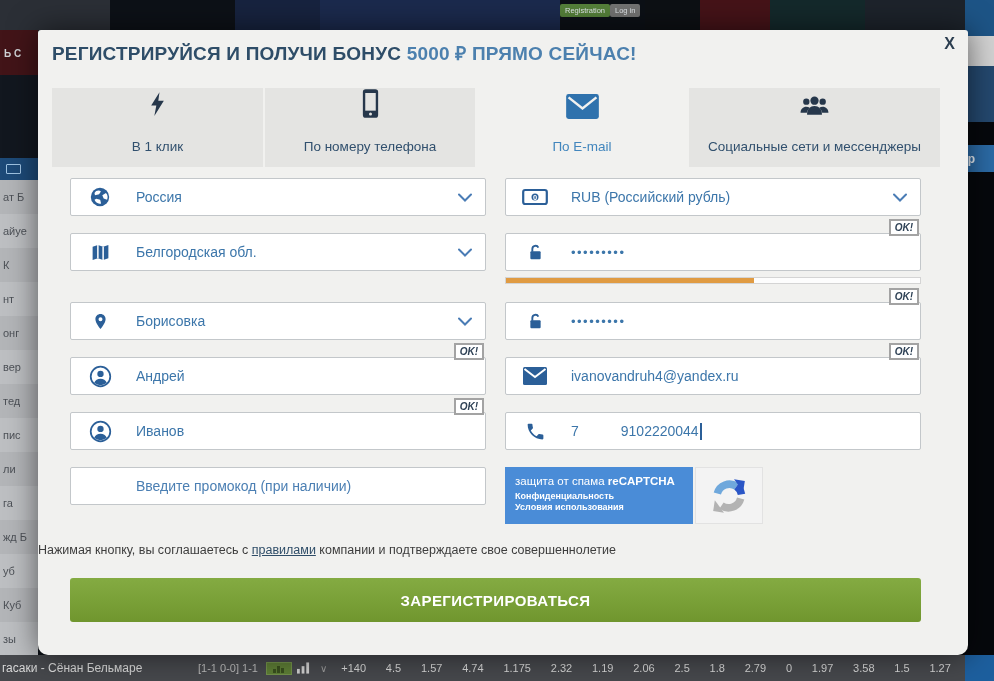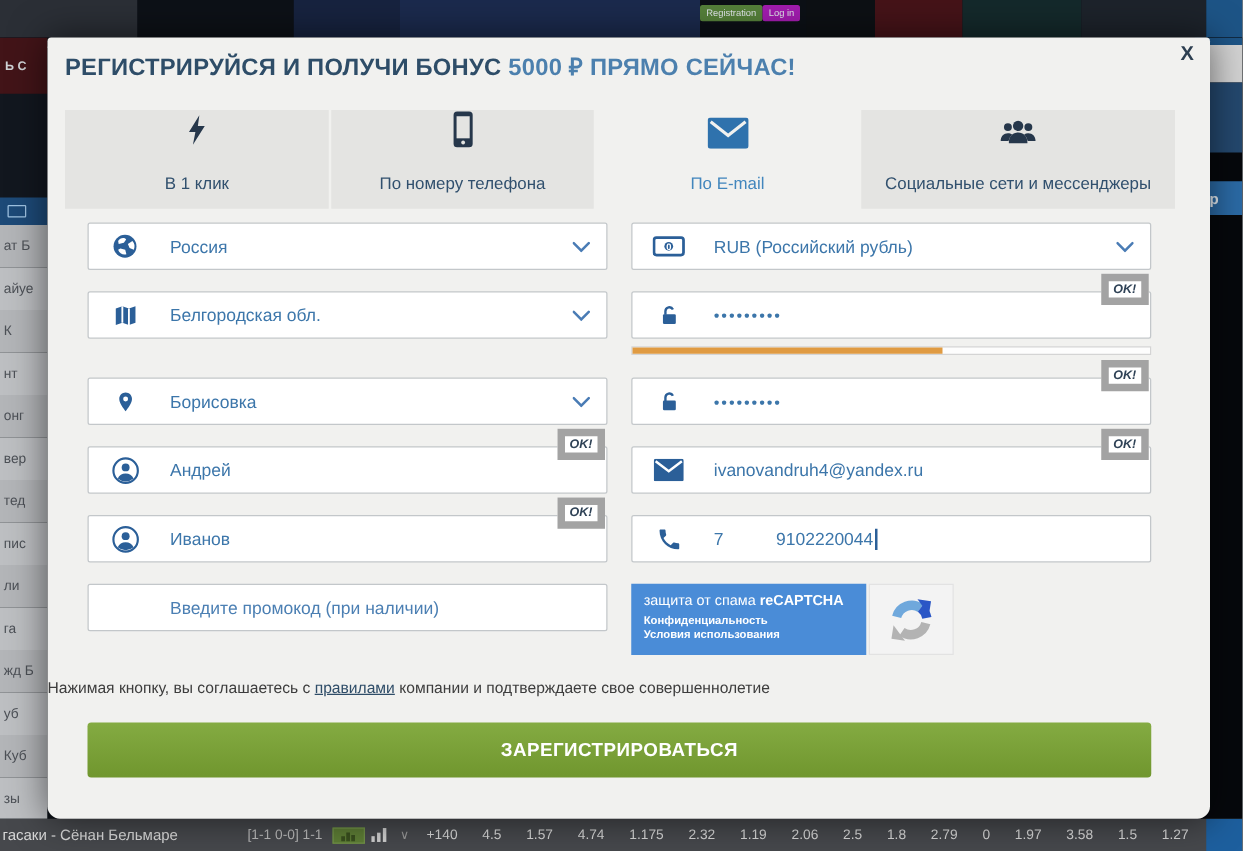--- a/index.html
+++ b/index.html
@@ -8,21 +8,21 @@
     background:#0d1117;font-family:"Liberation Sans",sans-serif;
     -webkit-font-smoothing:antialiased;
   }
   
   .bg-top{position:absolute;left:0;top:0;width:994px;height:30px;display:flex;}
   .bg-top .blk{height:30px;}
   .brand-frag{position:absolute;left:6px;top:13px;color:#b9bcc0;font-size:11px;font-weight:bold;letter-spacing:1px;margin-top:16px;}
   .mini-btn{position:absolute;top:4px;height:13px;border-radius:2px;color:#dfe4e8;font-size:7.5px;
     display:flex;align-items:center;justify-content:center;padding:0 5px;cursor:pointer;}
   .mini-btn.reg{left:560px;background:#55803a;}
-  .mini-btn.log{left:610px;background:#a21caf;}
+  .mini-btn.log{left:610px;background:#737373;}
   .bg-left{position:absolute;left:0;top:30px;width:38px;height:625px;background:#12171f;overflow:hidden;}
   .bg-left .red{position:absolute;left:0;top:0;width:38px;height:45px;background:#421418;color:#cfd2d5;font-size:10px;font-weight:bold;padding:18px 0 0 4px;box-sizing:border-box;}
   .bg-left .bluebar{position:absolute;left:0;top:128px;width:38px;height:22px;background:#1d4a78;display:flex;align-items:center;}
   .bg-left .monitor{width:13px;height:8px;border:1.5px solid #9fc3e2;margin-left:6px;border-radius:1px;}
   .side-list{position:absolute;left:0;top:150px;width:38px;display:flex;flex-direction:column;}
   .side-list span{display:block;height:34px;line-height:34px;font-size:11px;color:#4d5157;background:#b3b5b8;padding-left:3px;white-space:nowrap;overflow:hidden;}
   .side-list span:nth-child(even){background:#bdbfc2;}
   .bg-right{position:absolute;left:956px;top:30px;width:38px;height:625px;background:#06080c;overflow:hidden;}
   .bg-right .gray{position:absolute;top:6px;left:0;width:38px;height:30px;background:#d2d2d2;}
   .bg-right .navy{position:absolute;top:36px;left:0;width:38px;height:56px;background:#24486e;}
@@ -51,21 +51,21 @@
   .tab.active{background:transparent;color:#4286bd;}
   .tab.active .t-icon{color:#2f72ad;}
   
   .field{position:absolute;height:38px;width:416px;background:#fff;border:1px solid #c3c7ca;border-radius:2px;
     display:flex;align-items:center;box-sizing:border-box;color:#3c76aa;font-size:14px;}
   .field .f-icon{flex:0 0 26px;margin-left:16px;color:#2b5f98;display:flex;align-items:center;justify-content:center;}
   .field .f-text{margin-left:23px;white-space:nowrap;}
   .field .dots{letter-spacing:1.5px;font-size:13px;}
   .field .chev{margin-left:auto;margin-right:13px;color:#4a7cb5;display:flex;}
   .field.no-icon .f-text{margin-left:65px;}
-  .ok-badge{position:absolute;top:-15px;right:1px;background:#fff;border:6px solid #a3a3a3;font-size:10px;
+  .ok-badge{position:absolute;top:-15px;right:1px;background:#fff;border:2px solid #a3a3a3;font-size:10px;
     font-style:italic;font-weight:bold;color:#2f4256;padding:1px 4px;line-height:11px;}
   .phone-code{margin-left:23px;}
   .phone-num{margin-left:42px;}
   .caret{display:inline-block;width:2px;height:17px;background:#2b5f98;vertical-align:middle;margin-left:1px;}
   .strength-track{position:absolute;left:467px;top:247px;width:416px;height:7px;background:#fdfdfd;border:1px solid #d4d4d4;box-sizing:border-box;}
   .strength-fill{height:100%;background:#e09b42;}
   
   .recaptcha{position:absolute;left:467px;top:437px;display:flex;}
   .rc-blue{width:188px;height:57px;background:#4a8cd7;color:#fff;padding:8px 0 0 10px;box-sizing:border-box;cursor:pointer;}
   .rc-line1{font-size:11.5px;white-space:nowrap;}

